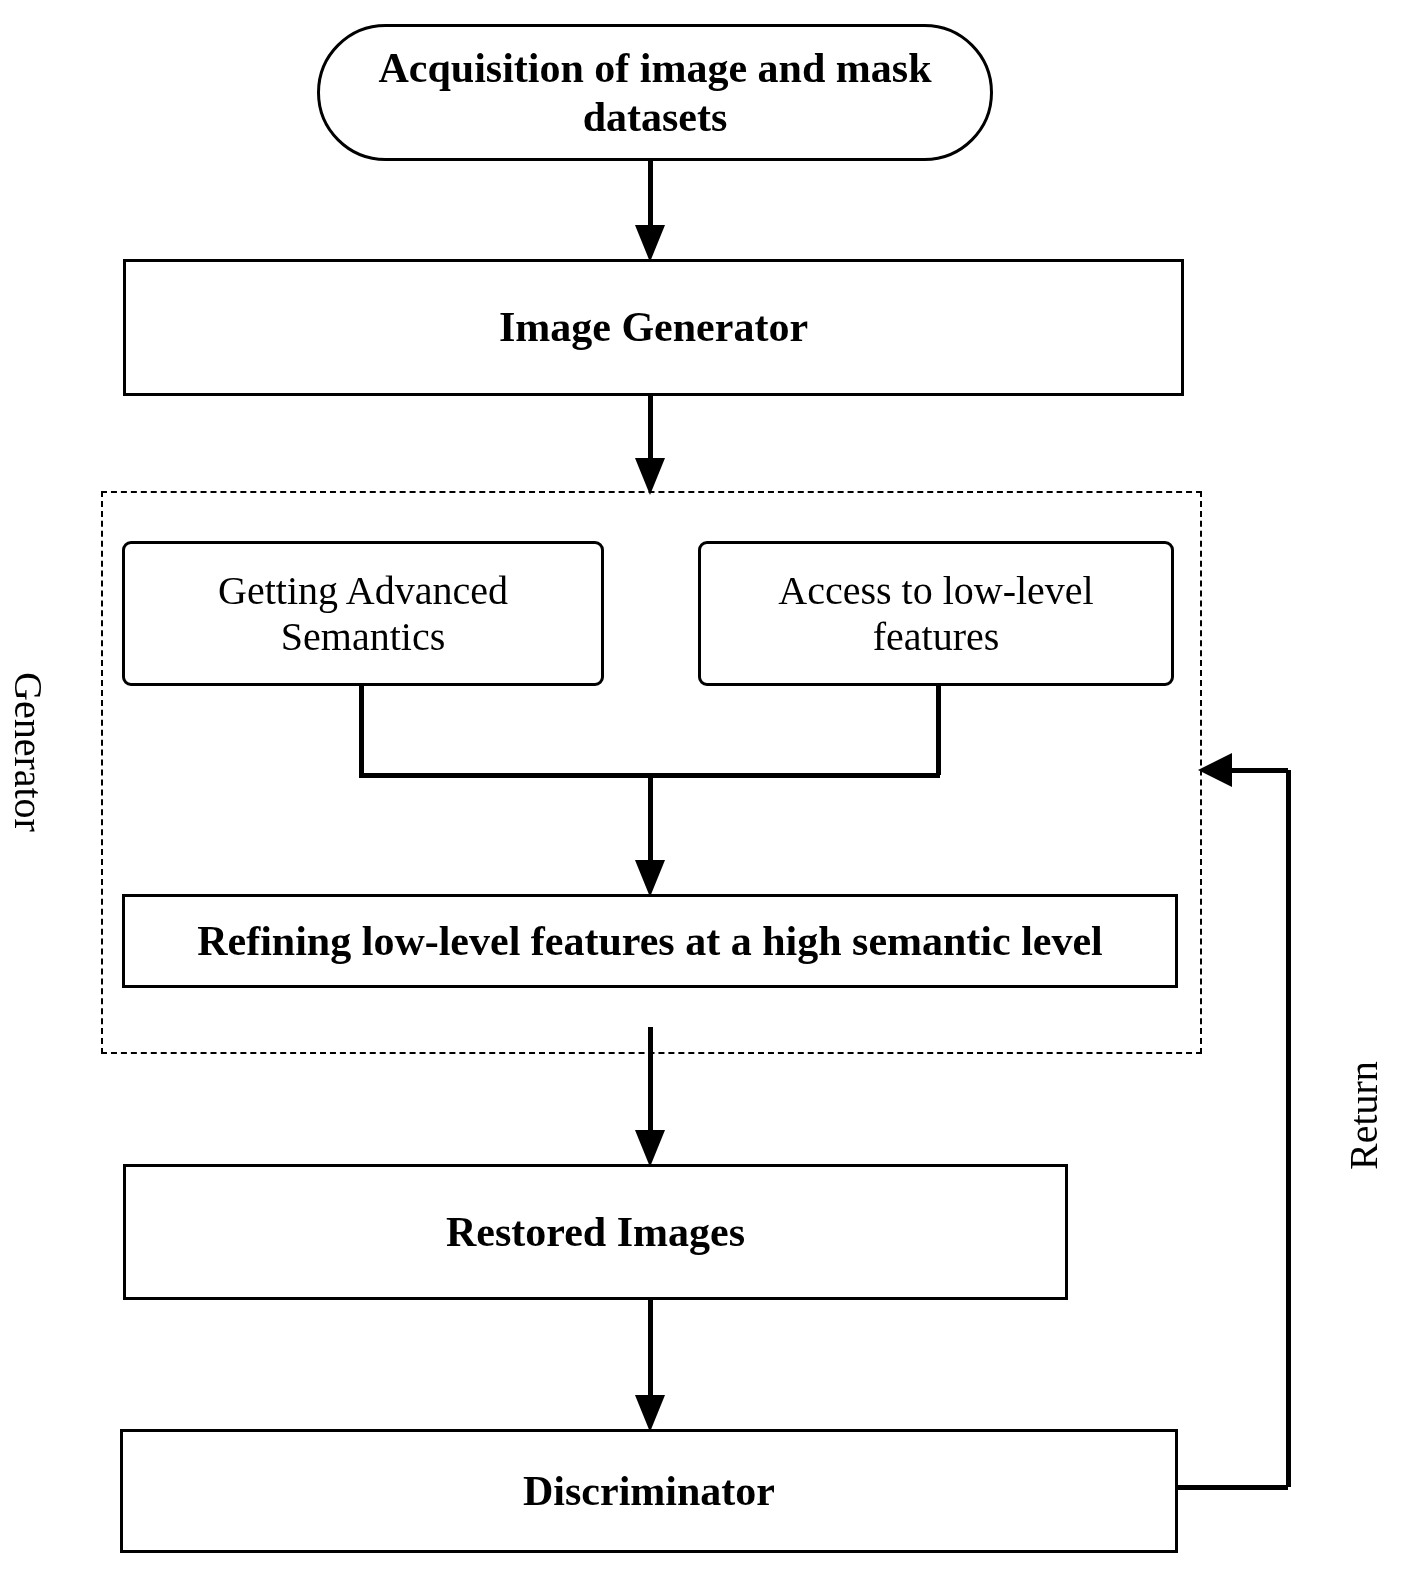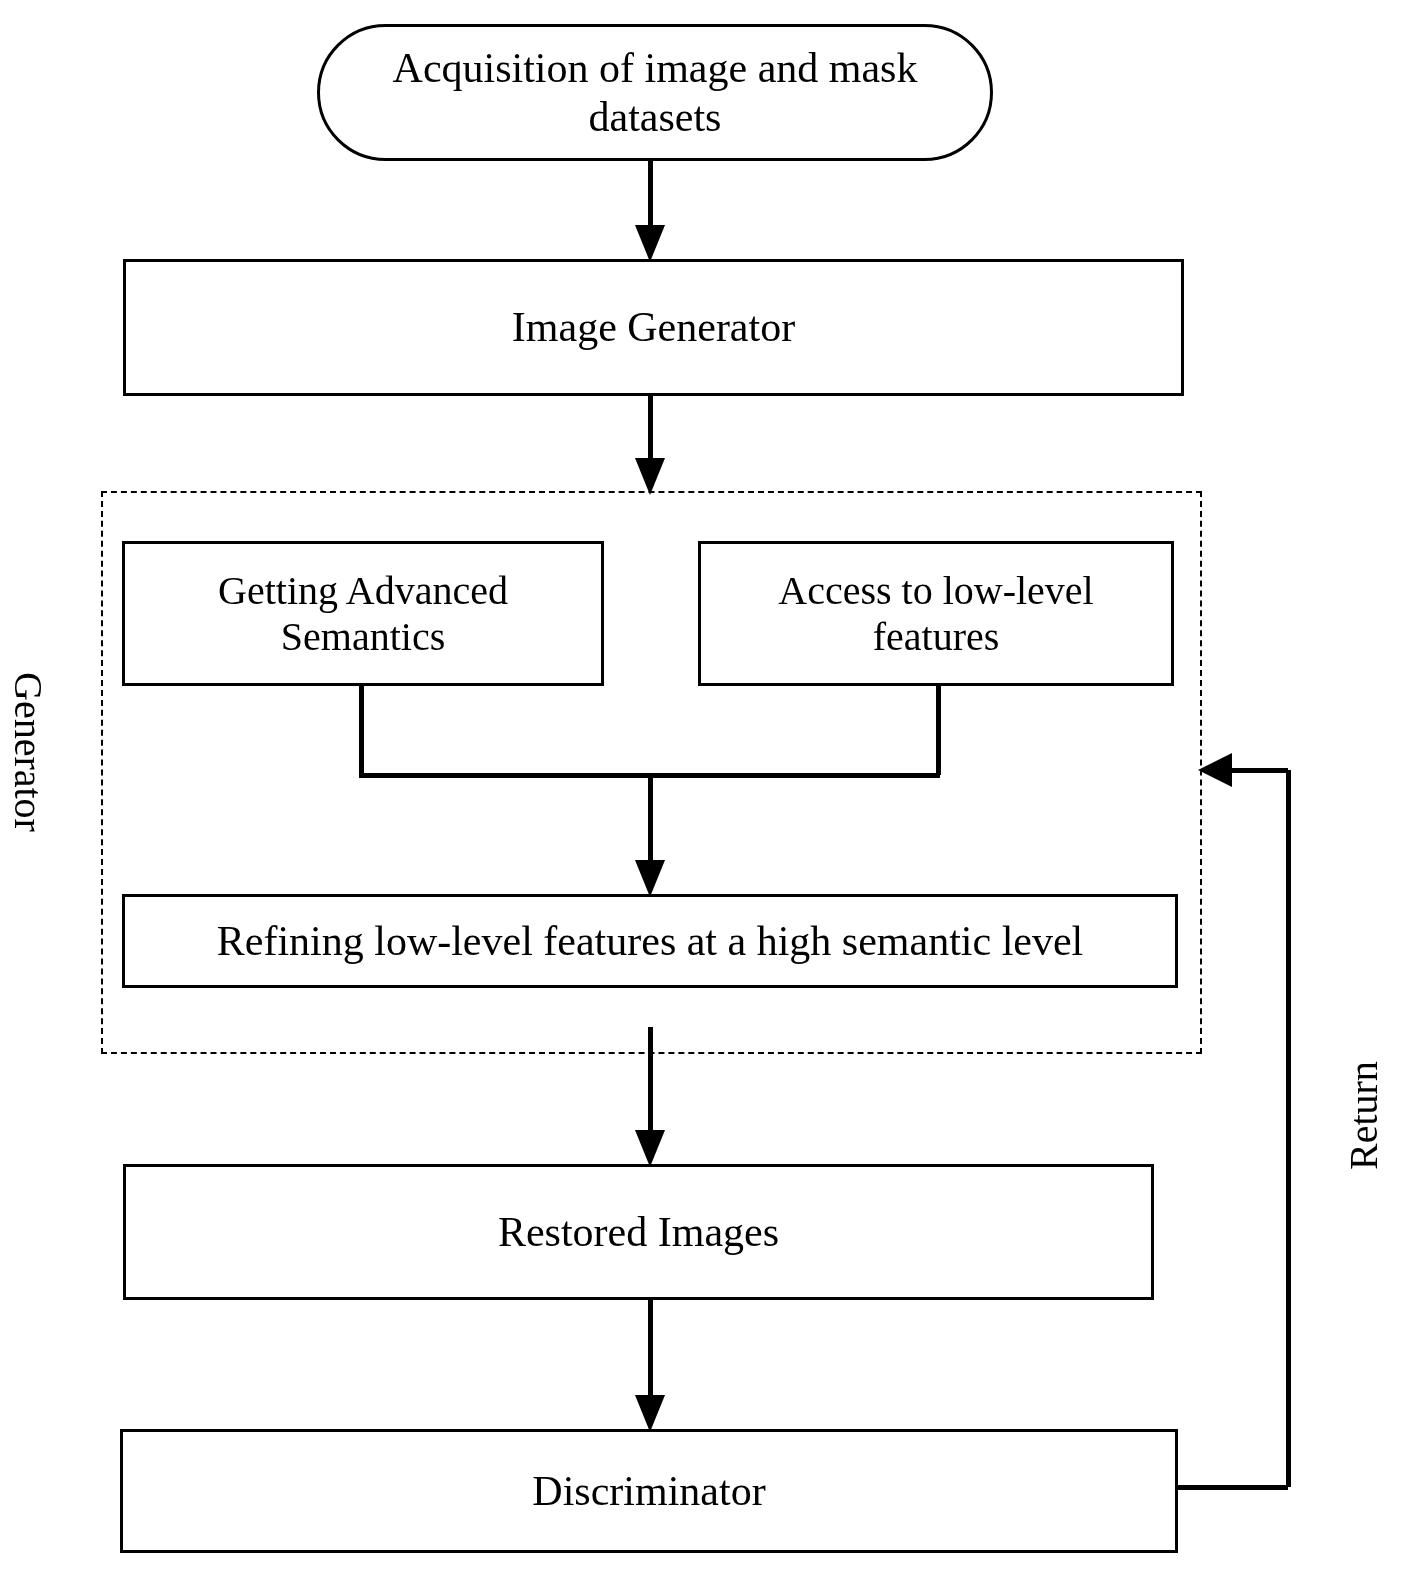--- a/index.html
+++ b/index.html
@@ -37,20 +37,21 @@
   }
   .node.stadium {
     border-radius: 999px;
     border-width: 3px;
   }
   .node.rect {
     border-width: 3px;
   }
   .node.subnode {
     border-width: 3px;
+    border-radius: 9px;
   }
   .node-label {
     padding: 0 18px;
     white-space: pre-line;
   }
   .dashed-group {
     position: absolute;
     box-sizing: border-box;
     border: 2px dashed #000000;
     background: transparent;
@@ -63,21 +64,21 @@
     z-index: 4;
   }
   .rot-label.cw {
     transform: rotate(90deg);
     transform-origin: left top;
   }
   .rot-label.ccw {
     transform: rotate(-90deg);
     transform-origin: left top;
   }
-  .fs-42 { font-size: 42px; }
+  .fs-42 { font-size: 42px; font-weight: bold; }
   .fs-40 { font-size: 40px; }
 </style>
 </head>
 <body>
 
 <div id="canvas">
 
   <div class="dashed-group" style="left:101px; top:491px; width:1101px; height:563px;"></div>
 
   <div class="rot-label cw fs-40" style="left:52px; top:672px;">Generator</div>
@@ -131,21 +132,21 @@
 
   <div class="node subnode" style="left:698px; top:541px; width:476px; height:145px;">
     <span class="node-label fs-40">Access to low-level
 features</span>
   </div>
 
   <div class="node rect" style="left:122px; top:894px; width:1056px; height:94px;">
     <span class="node-label fs-42">Refining low-level features at a high semantic level</span>
   </div>
 
-  <div class="node rect" style="left:123px; top:1164px; width:1031px; height:136px;">
+  <div class="node rect" style="left:123px; top:1164px; width:945px; height:136px;">
     <span class="node-label fs-42">Restored Images</span>
   </div>
 
   <div class="node rect" style="left:120px; top:1429px; width:1058px; height:124px;">
     <span class="node-label fs-42">Discriminator</span>
   </div>
 
 </div>
 
 </body></html>

